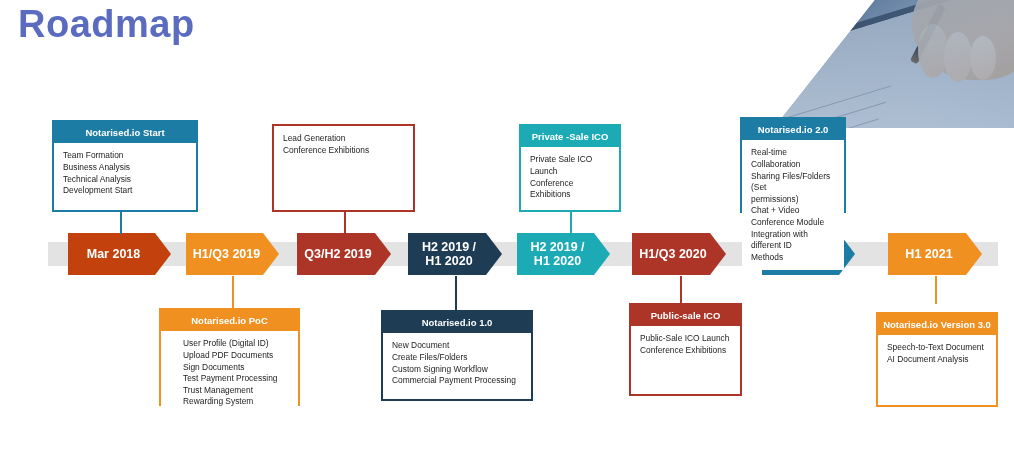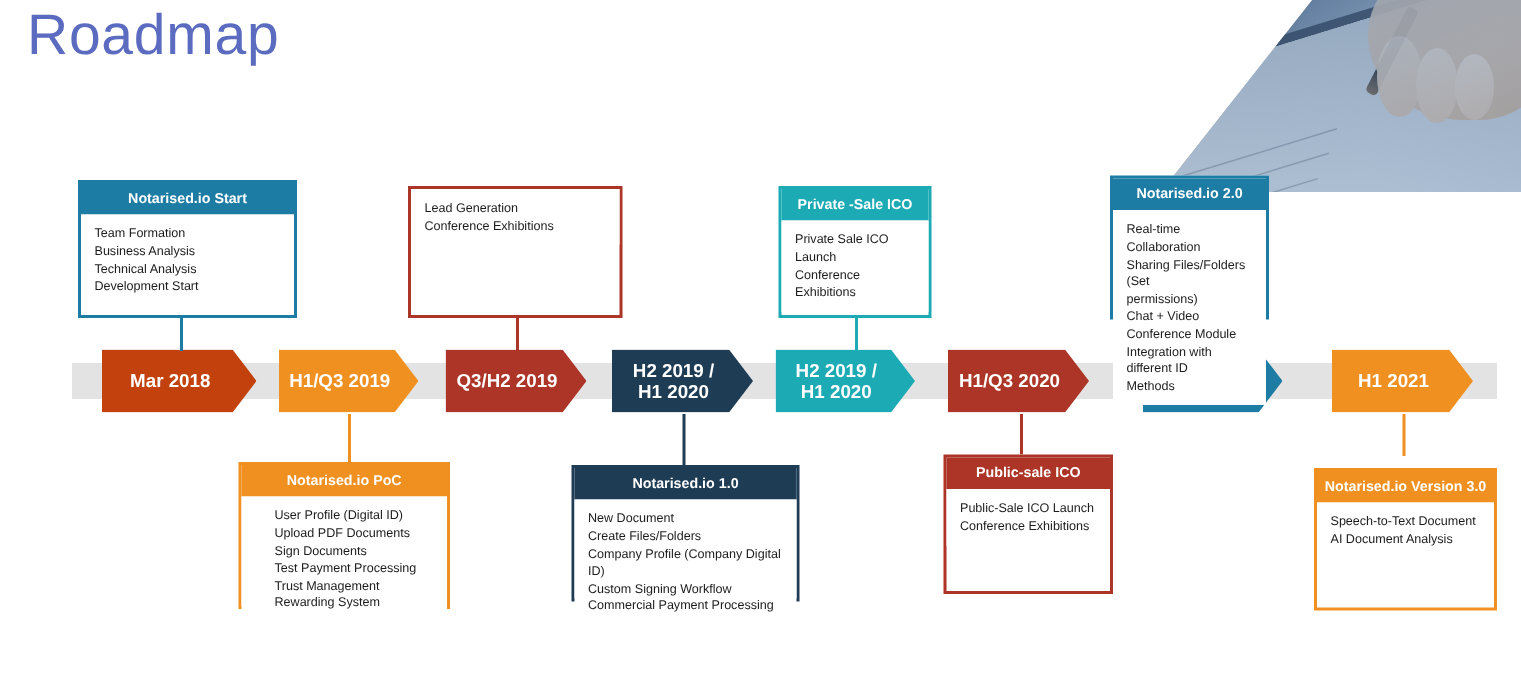--- a/index.html
+++ b/index.html
@@ -14,21 +14,21 @@
     overflow: hidden;
     font-family: "Liberation Sans", sans-serif;
   }
 
   
   #page-title {
     position: absolute;
     left: 18px;
     top: 3px;
     font-size: 38px;
-    font-weight: normal;
+    font-weight: bold;
     color: #5b6cc0;
     letter-spacing: 0.5px;
   }
 
   
   #header-image {
     position: absolute;
     right: 0;
     top: 0;
     width: 240px;
@@ -270,21 +270,20 @@
         <div class="line">Trust Management</div>
         <div class="line">Rewarding System</div>
       </div>
     </div>
     <div class="stem" style="left: 455px; top: 276px; height: 34px; background: rgb(31, 60, 85);"></div>
     <div class="card" style="left: 381px; top: 310px; width: 152px; height: 91px; border-color: rgb(31, 60, 85);">
       <div class="card-title" style="background: rgb(31, 60, 85);">Notarised.io 1.0</div>
       <div class="card-body">
         <div class="line">New Document</div>
         <div class="line">Create Files/Folders</div>
-        <div class="line">Company Profile (Company Digital ID)</div>
         <div class="line">Custom Signing Workflow</div>
         <div class="line">Commercial Payment Processing</div>
       </div>
     </div>
     <div class="stem" style="left: 680px; top: 276px; height: 27px; background: rgb(172, 53, 39);"></div>
     <div class="card" style="left: 629px; top: 303px; width: 113px; height: 93px; border-color: rgb(172, 53, 39);">
       <div class="card-title" style="background: rgb(172, 53, 39);">Public-sale ICO</div>
       <div class="card-body">
         <div class="line">Public-Sale ICO Launch</div>
         <div class="line">Conference Exhibitions</div>

